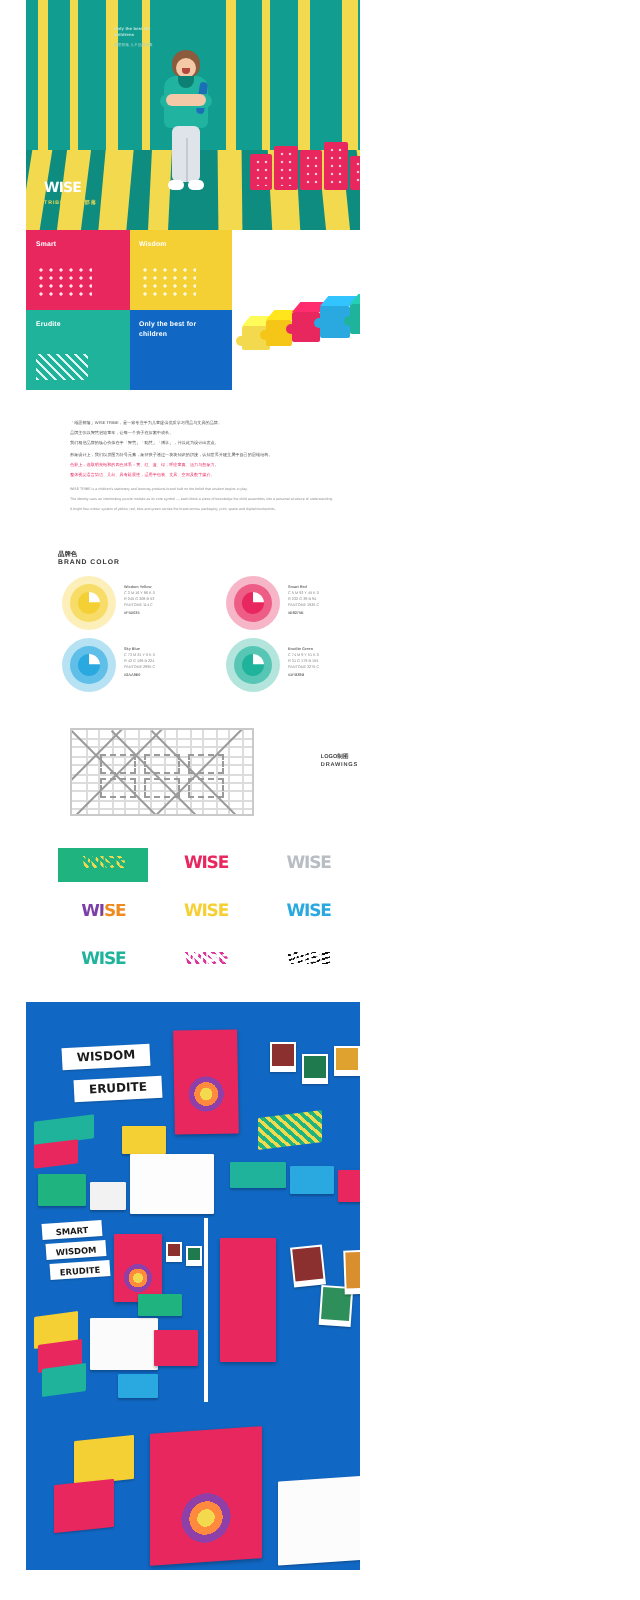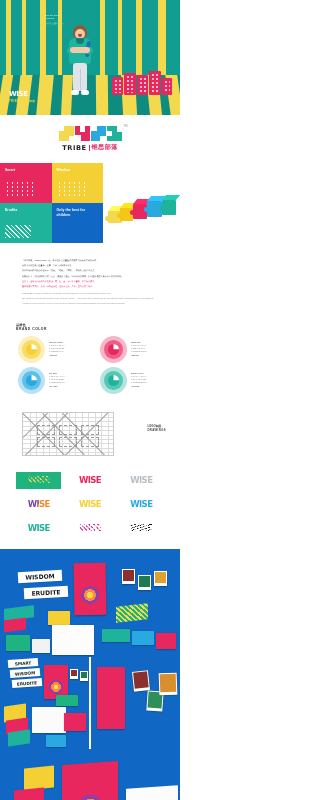--- a/index.html
+++ b/index.html
@@ -1,19 +1,19 @@
 <!DOCTYPE html>
 <html><head>
 <meta charset="utf-8">
 <style>
   * { margin:0; padding:0; box-sizing:border-box; }
   html,body { width:180px; height:800px; background:#ffffff; }
   body { font-family:"Liberation Sans", sans-serif; overflow:hidden; position:relative; }
 
-  .page { width:180px; height:800px; position:relative; background:#fff; }
+  .page { width:180px; height:800px; position:relative; background:#fff;padding-left:13px; }
 
   
   .hero { position:relative; width:180px; height:115px; background:#119d8f; overflow:hidden; }
   .hero-stripes { position:absolute; inset:0; }
   .hero-stripes i {
     position:absolute; top:-10px; height:130%; background:#f2d94e; display:block;
     transform-origin: top center;
   }
   .hero-floor {
     position:absolute; left:0; bottom:0; width:180px; height:40px;
@@ -201,46 +201,20 @@
         <span style="width: 12px; height: 24px;"></span>
         <span style="width: 10px; height: 17px;"></span>
       </div>
 
     <div class="hero-logo">
       <div class="hl-mark">WISE</div>
       <div class="hl-sub">TRIBE · 维思部落</div>
     </div>
   </section>
 
-  <section class="logo-band">
-    <div class="logo-mark" id="logoTiles">
-      <div class="tile" style="background: rgb(242, 217, 78);">
-          <i style="left: 0px; top: 0px; width: 5px; height: 5px;"></i>
-          <i style="left: 10px; top: 10px; width: 5px; height: 5px;"></i>
-        </div>
-        <div class="tile" style="background: rgb(232, 39, 94);">
-          <i style="left: 5px; top: 0px; width: 5px; height: 6px;"></i>
-          <i style="left: 0px; top: 9px; width: 6px; height: 6px;"></i>
-        </div>
-        <div class="tile" style="background: rgb(42, 169, 224);">
-          <i style="left: 0px; top: 0px; width: 6px; height: 5px;"></i>
-          <i style="left: 9px; top: 10px; width: 6px; height: 5px;"></i>
-        </div>
-        <div class="tile" style="background: rgb(31, 179, 155);">
-          <i style="left: 0px; top: 5px; width: 5px; height: 5px;"></i>
-          <i style="left: 10px; top: 0px; width: 5px; height: 6px;"></i>
-        </div>
-        <span class="tm">TM</span>
-    </div>
-    <div class="logo-word">
-      <span class="lw-en">TRIBE</span>
-      <span class="lw-bar"></span>
-      <span class="lw-cn">维思部落</span>
-    </div>
-  </section>
 
   <section class="quad-sec">
     <div class="quad" id="quadGrid">
         <div class="q" style="background: rgb(232, 39, 94);">
           <div class="q-label">Smart</div>
           <div class="q-dots"></div>
         </div>
         <div class="q" style="background: rgb(245, 208, 53);">
           <div class="q-label">Wisdom</div>
           <div class="q-dots"></div>

